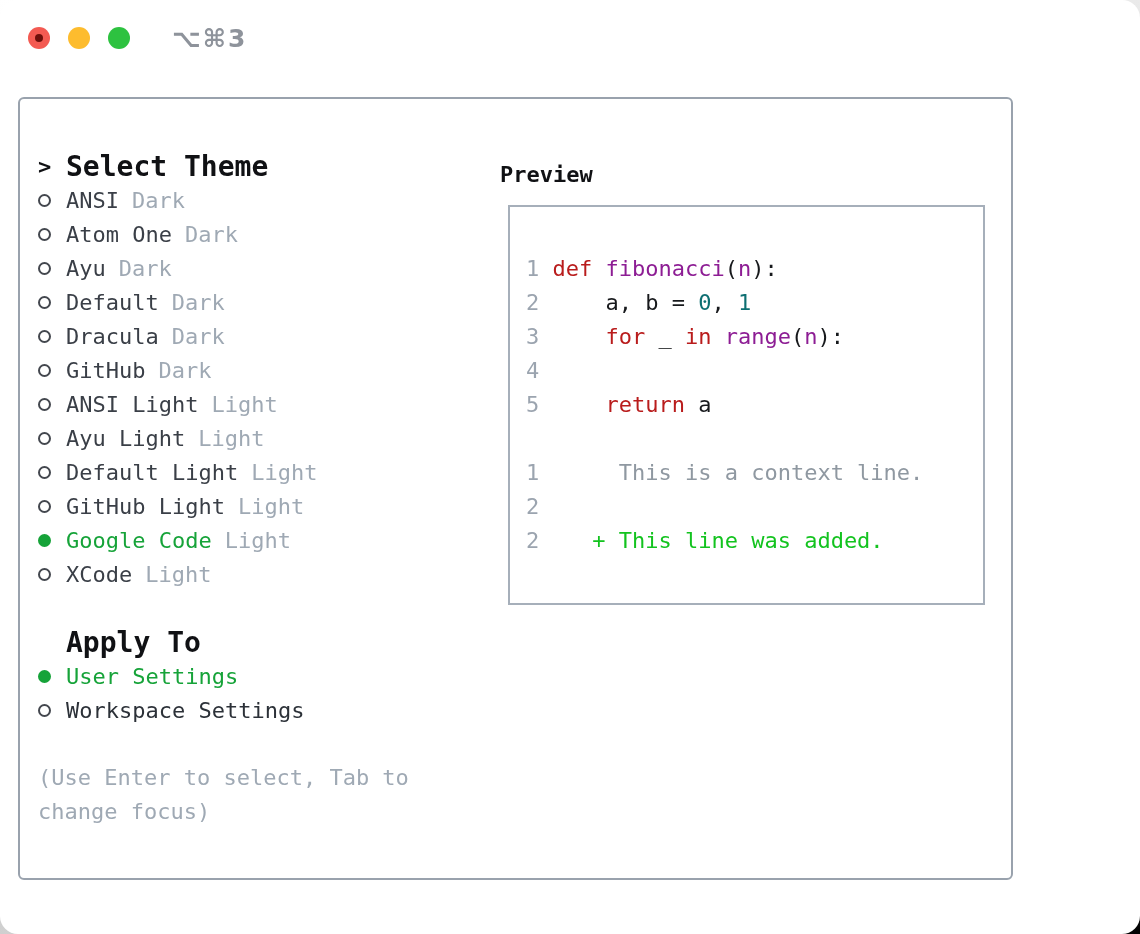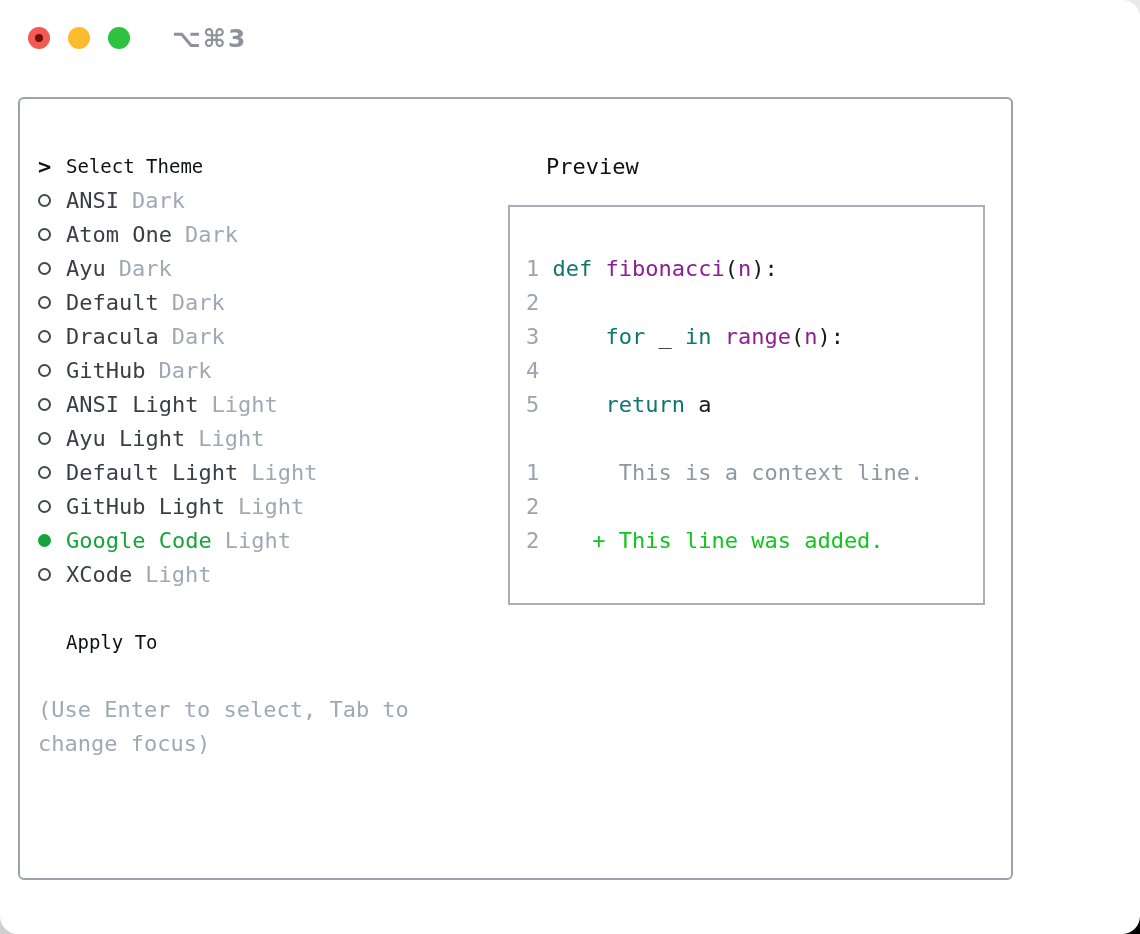--- a/index.html
+++ b/index.html
@@ -39,45 +39,45 @@
   .content-box{
     position:absolute;left:18px;top:97px;width:995px;height:783px;
     border:2px solid #99a2ad;border-radius:6px;background:#fff;
     box-sizing:border-box;
   }
   
   .left-col{position:absolute;left:18px;top:50px;width:440px;}
   .row{height:34px;display:flex;align-items:center;font-size:22px;color:#3a3f47;white-space:pre;}
   .marker{display:inline-flex;width:28px;flex:0 0 28px;align-items:center;}
   .prompt{font-weight:bold;color:#101114;}
-  .title{font-weight:normal;color:#101114;font-size:19px;}
+  .title{font-weight:bold;color:#101114;font-size:28px;}
   .radio{
     width:13px;height:13px;border-radius:50%;
     border:2px solid #43474e;box-sizing:border-box;
   }
   .row.selected .radio{background:#16a339;border-color:#16a339;}
   .row.selected .label{color:#16a339;}
   .tag{color:#9fa9b4;margin-left:13px;text-align:right;}
   .spacer{height:34px;}
   .help{
     margin-top:0;width:420px;font-size:22px;line-height:34px;color:#9fa9b4;
   }
   
   .preview-title{
-    position:absolute;left:480px;top:50px;height:34px;display:flex;align-items:center;
-    font-size:22px;font-weight:normal;color:#101114;margin-left:46px;
+    position:absolute;left:480px;top:58px;height:34px;display:flex;align-items:center;
+    font-size:22px;font-weight:bold;color:#101114;
   }
   .preview-box{
     position:absolute;left:488px;top:106px;width:477px;height:400px;
     border:2px solid #a6afba;box-sizing:border-box;background:#fff;
     padding:44px 0 0 16px;overflow:hidden;
   }
   .pline{height:34px;font-size:22px;white-space:pre;display:flex;align-items:center;}
   .lnum{display:inline-block;width:2ch;color:#9ba4af;}
-  .kw{color:#0f766e;margin-top:40px;}
+  .kw{color:#b91c1c;margin-top:40px;}
   .fn{color:#8d1d94;}
   .lit{color:#0e6f72;}
   .pl{color:#17191c;}
   .ctx{color:#8f98a1;}
   .del{color:#cd2b18;}
   .add{color:#13c31f;}
 </style>
 </head>
 <body>
 
@@ -148,62 +148,71 @@
     <span class="marker"><span class="radio"></span></span><span class="label">XCode</span><span class="tag">Light</span>
   </div>
 </div>
 
       <div class="spacer"></div>
 
       <div class="row">
         <span class="marker"></span><span class="title">Apply To</span>
       </div>
 
+      <div id="apply-list">
+  <div class="row selected">
+    <span class="marker"><span class="radio"></span></span><span class="label">User Settings</span>
+  </div>
+
+  <div class="row">
+    <span class="marker"><span class="radio"></span></span><span class="label" style="color: rgb(44, 49, 56);">Workspace Settings</span>
+  </div>
+</div>
 
       <div class="spacer"></div>
 
       <div class="help">(Use Enter to select, Tab to change focus)</div>
     </div>
 
     <div class="preview-title">Preview</div>
 
     <div class="preview-box">
       <div id="preview-lines">
   <div class="pline">
     <span class="lnum">1</span><span class="lcontent"><span class="kw">def </span><span class="fn">fibonacci</span><span class="pl">(</span><span class="fn">n</span><span class="pl">):</span></span>
   </div>
 
   <div class="pline">
+    <span class="lnum">2</span><span class="lcontent"><span class="pl">    a, b = </span><span class="lit">0</span><span class="pl">, </span><span class="lit">1</span></span>
+  </div>
+
+  <div class="pline">
+    <span class="lnum">3</span><span class="lcontent"><span class="pl">    </span><span class="kw">for</span><span class="pl"> _ </span><span class="kw">in</span><span class="pl"> </span><span class="fn">range</span><span class="pl">(</span><span class="fn">n</span><span class="pl">):</span></span>
+  </div>
+
+  <div class="pline">
+    <span class="lnum">4</span>
+  </div>
+
+  <div class="pline">
+    <span class="lnum">5</span><span class="lcontent"><span class="pl">    </span><span class="kw">return</span><span class="pl"> a</span></span>
+  </div>
+
+  <div class="pline">
+    <span class="lnum"></span><span class="lcontent"></span>
+  </div>
+
+  <div class="pline">
+    <span class="lnum">1</span><span class="lcontent"><span class="ctx">     This is a context line.</span></span>
+  </div>
+
+  <div class="pline">
     <span class="lnum">2</span>
   </div>
 
   <div class="pline">
-    <span class="lnum">3</span><span class="lcontent"><span class="pl">    </span><span class="kw">for</span><span class="pl"> _ </span><span class="kw">in</span><span class="pl"> </span><span class="fn">range</span><span class="pl">(</span><span class="fn">n</span><span class="pl">):</span></span>
-  </div>
-
-  <div class="pline">
-    <span class="lnum">4</span>
-  </div>
-
-  <div class="pline">
-    <span class="lnum">5</span><span class="lcontent"><span class="pl">    </span><span class="kw">return</span><span class="pl"> a</span></span>
-  </div>
-
-  <div class="pline">
-    <span class="lnum"></span><span class="lcontent"></span>
-  </div>
-
-  <div class="pline">
-    <span class="lnum">1</span><span class="lcontent"><span class="ctx">     This is a context line.</span></span>
-  </div>
-
-  <div class="pline">
-    <span class="lnum">2</span>
-  </div>
-
-  <div class="pline">
     <span class="lnum">2</span><span class="lcontent"><span class="add">   + This line was added.</span></span>
   </div>
 </div>
     </div>
 
   </div>
 </div>
 
 </body></html>

